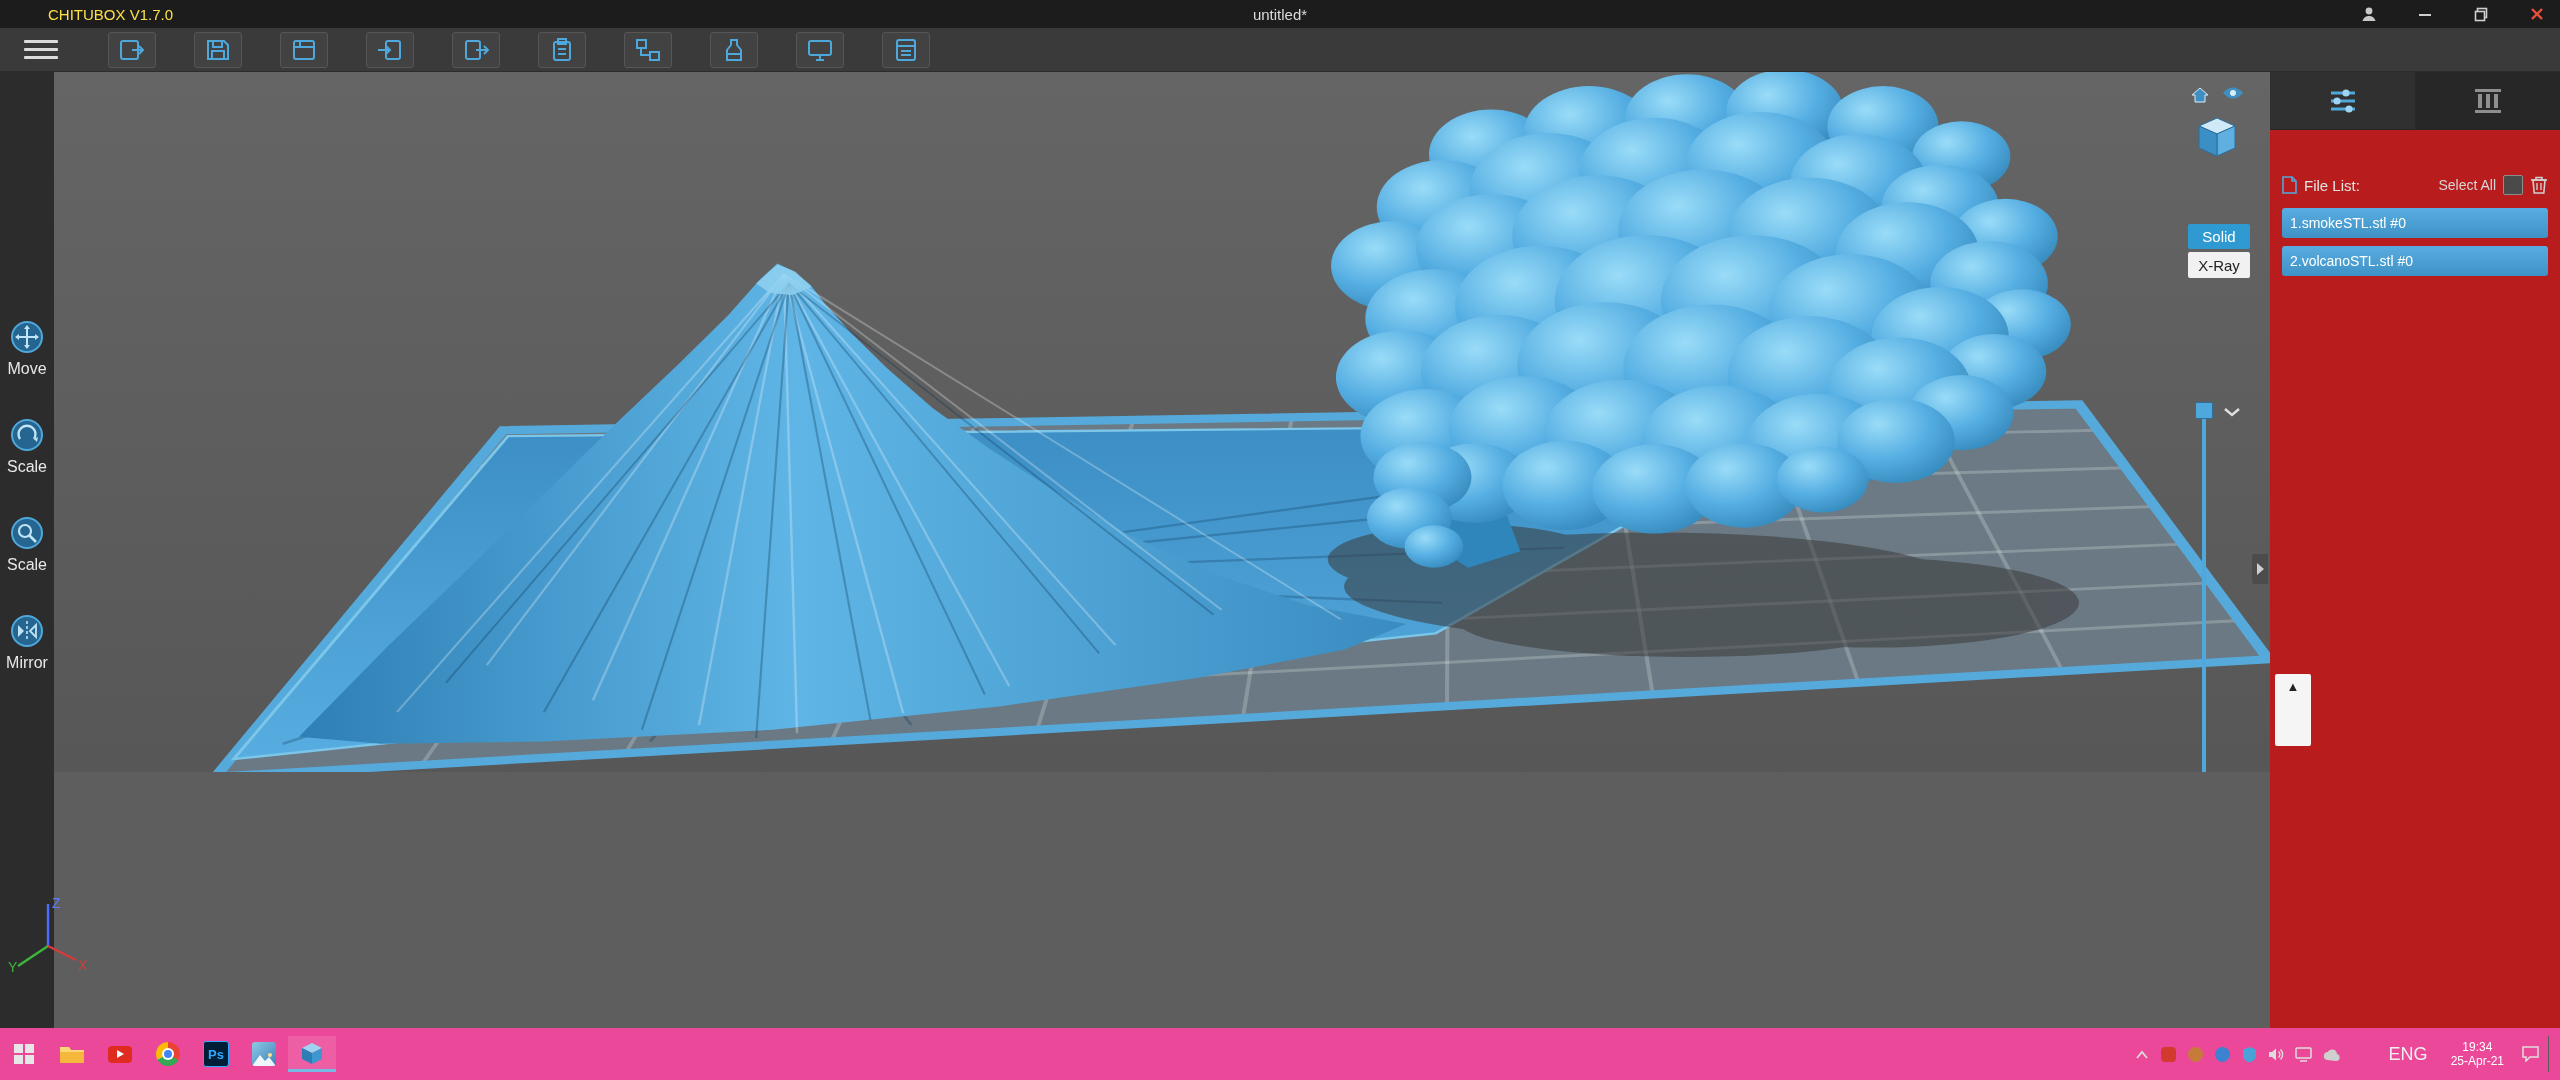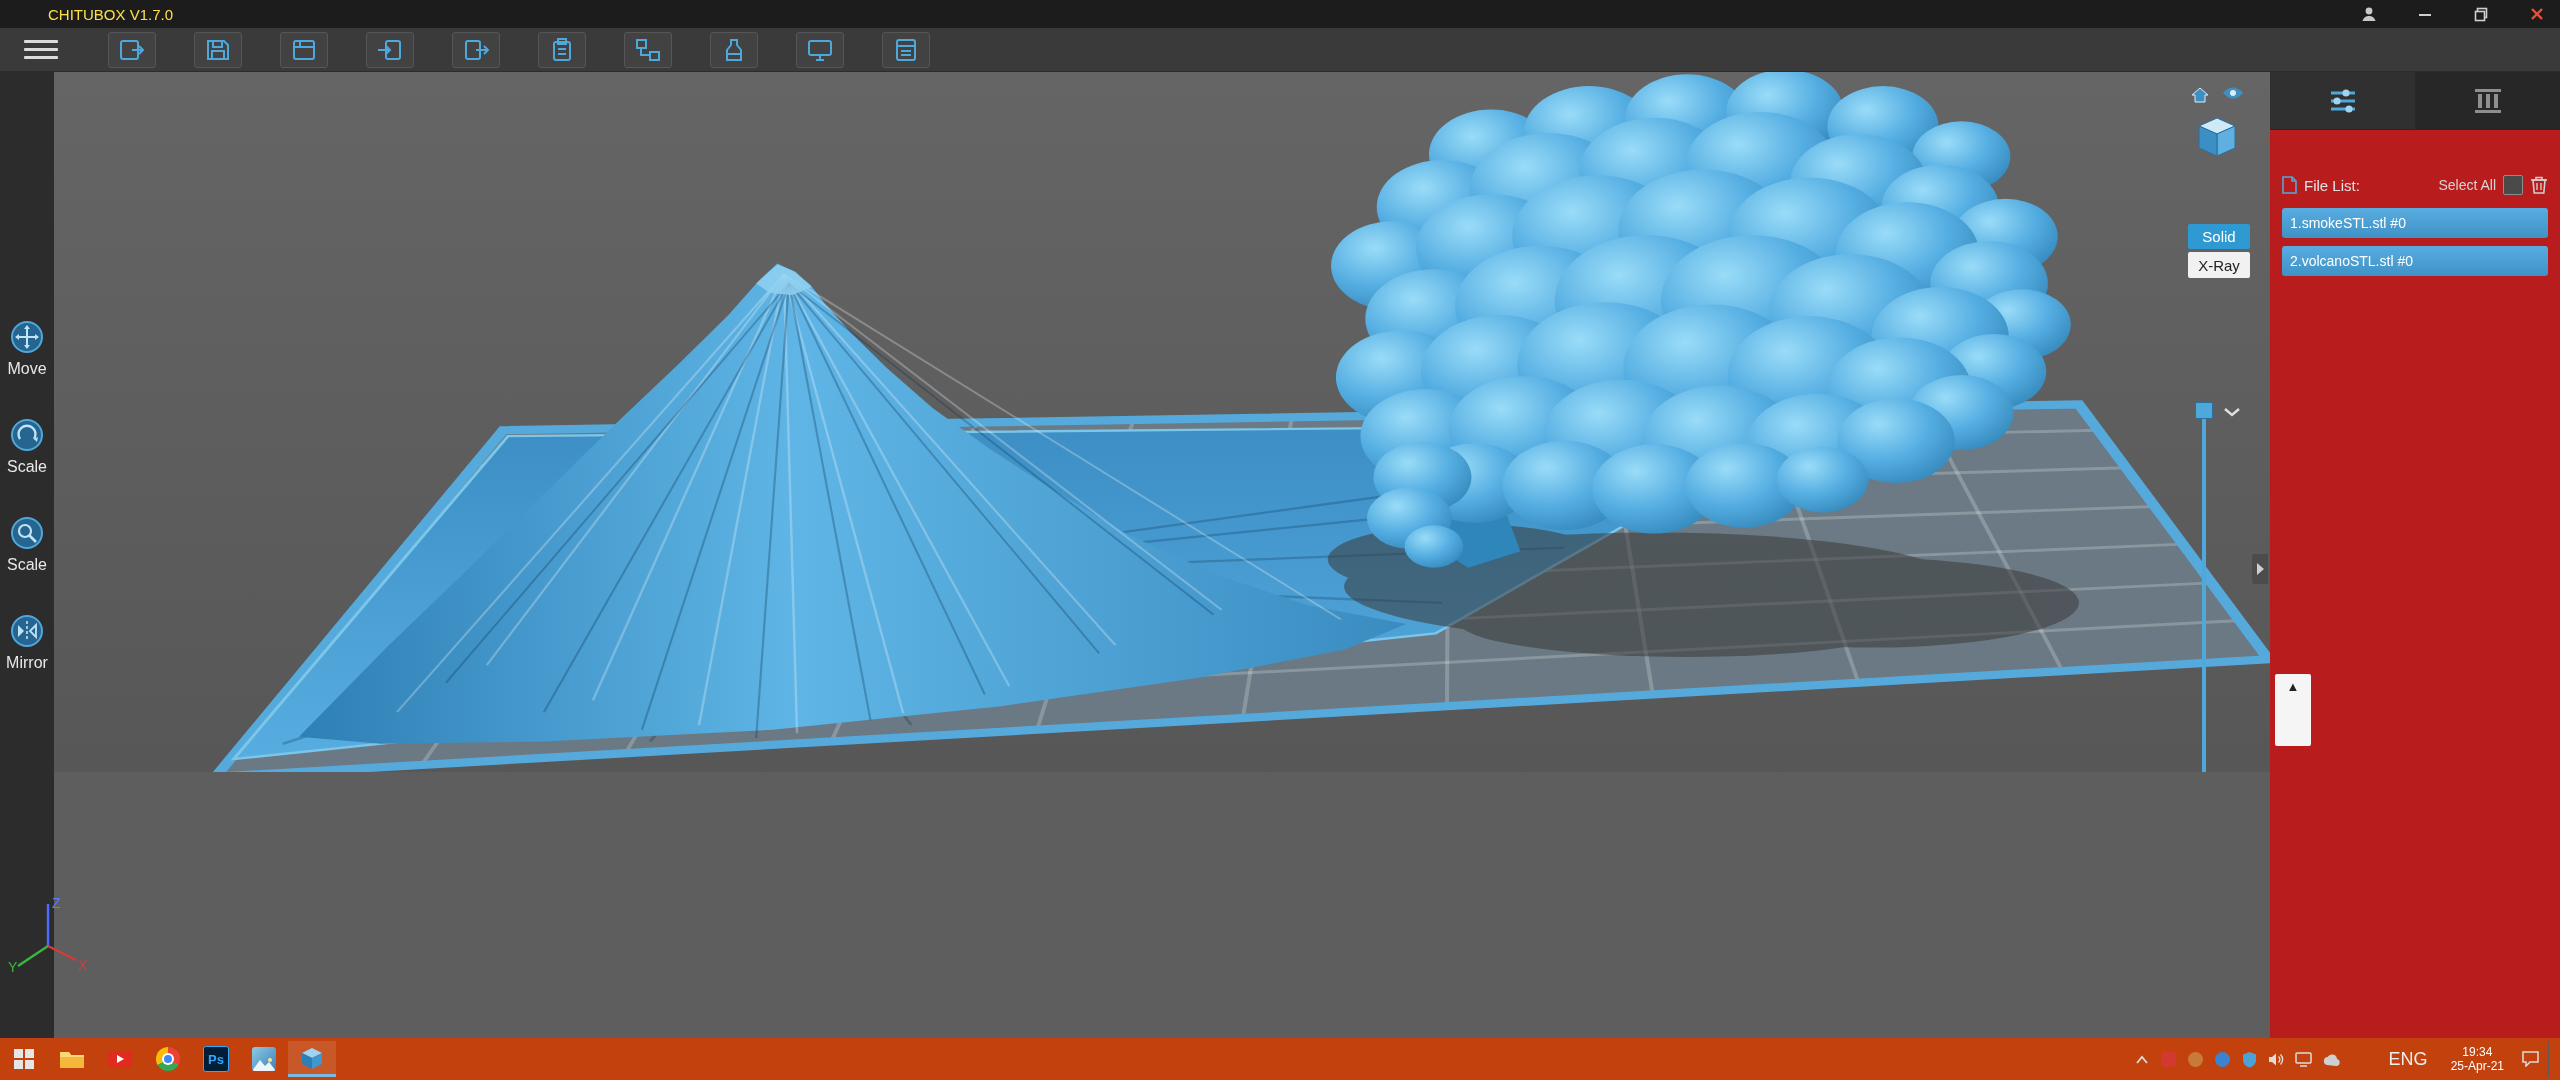--- a/index.html
+++ b/index.html
@@ -71,21 +71,21 @@
     background:linear-gradient(#58ace0,#3e92c6); color:#fff; font-size:14px;
     display:flex; align-items:center; padding-left:8px; }
   .settings-btn { position:absolute; left:0; top:529px; width:290px; height:41px; background:#3e3e3e;
     color:#f0f0f0; font-size:20px; display:flex; align-items:center; justify-content:center; cursor:pointer; }
   .slice-row { position:absolute; left:5px; top:602px; width:280px; height:72px; display:flex; gap:8px; }
   .slice-side { width:36px; height:72px; background:#f5f5f5; border-radius:2px; display:flex;
     justify-content:center; padding-top:5px; color:#222; font-size:13px; cursor:pointer; }
   .slice-btn { flex:1; background:#2c9fd8; border-radius:2px; color:#fff; font-size:22px;
     display:flex; align-items:center; justify-content:center; cursor:pointer; }
   
-  .taskbar { position:absolute; left:0; bottom:0; width:2560px; height:42px; background:#c2410c;
+  .taskbar { position:absolute; left:0; bottom:0; width:2560px; height:52px; background:#ec4899;
     display:flex; align-items:center; }
   .tb-app { width:48px; height:36px; display:flex; align-items:center; justify-content:center; cursor:pointer; }
   .tb-app.active { background:rgba(255,255,255,0.12); border-bottom:3px solid #76b9e5; }
   .tray { margin-left:auto; display:flex; align-items:center; gap:9px; padding-right:4px; }
   .tray-ic { width:18px; height:18px; display:flex; align-items:center; justify-content:center; cursor:pointer; }
   .dot { width:15px; height:15px; border-radius:4px; }
   .lang { color:#eee; font-size:18px; padding:0 6px; cursor:pointer;margin-left:34px; }
   .clock { color:#fff; font-size:12px; line-height:14px; text-align:center; padding:0 8px; cursor:pointer; }
   .show-desktop { width:8px; height:36px; border-left:1px solid #5a5a5a; cursor:pointer; }
   .ps-icon { width:26px; height:26px; background:#001e36; border:1px solid #31a8ff; border-radius:3px;
@@ -98,20 +98,21 @@
   .yt { width:24px; height:17px; background:#e02b20; border-radius:4px; display:flex; align-items:center; justify-content:center; }
   .photos { width:24px; height:24px; border-radius:3px; background:linear-gradient(135deg,#8ecae6,#3c7fb8); display:flex; align-items:flex-end; justify-content:center; overflow:hidden; }
 </style>
 </head>
 <body>
 
 <div class="screen">
 
   <div class="titlebar">
     <span class="app-title">CHITUBOX V1.7.0</span>
+    <span class="doc-title">untitled*</span>
     <div class="win-controls">
       <span class="wc-btn">
         <svg width="18" height="18" viewBox="0 0 18 18">
           <circle cx="9" cy="6" r="3.4" fill="#c9c9c9"></circle>
             <path d="M2.5 16c1-3.7 4-5 6.5-5s5.5 1.3 6.5 5z" fill="#c9c9c9"></path>
         </svg>
       </span>
       <span class="wc-btn">
         <svg width="16" height="16" viewBox="0 0 16 16">
           <line x1="2" y1="9" x2="14" y2="9" stroke="#cfcfcf" stroke-width="2"></line>

